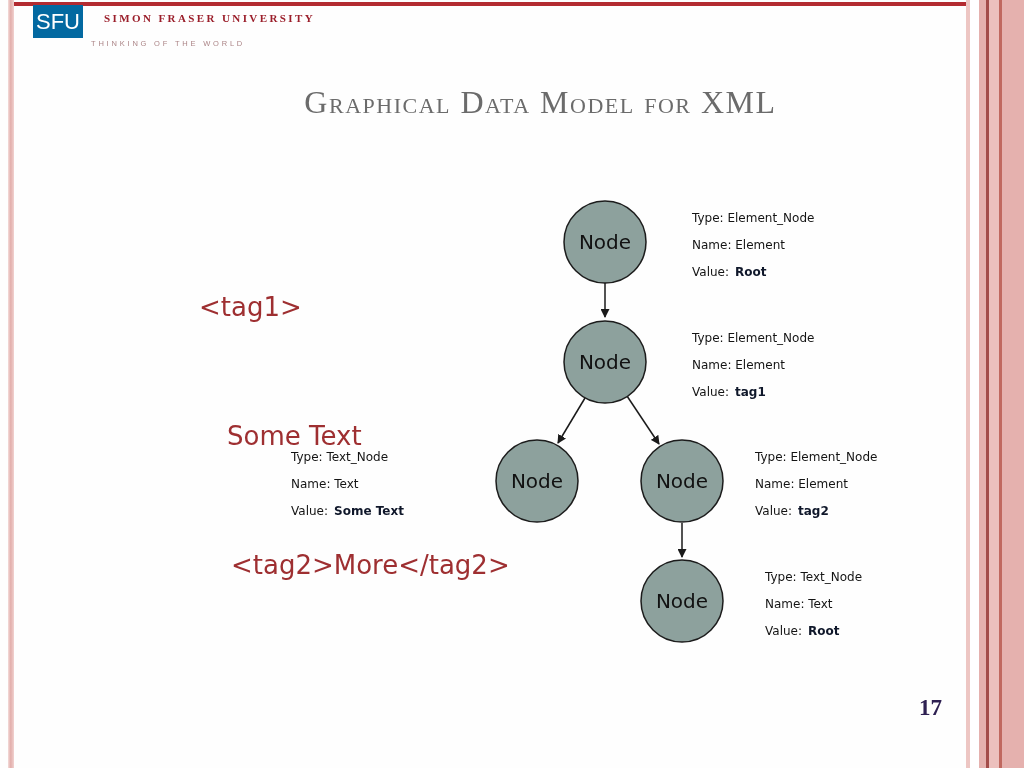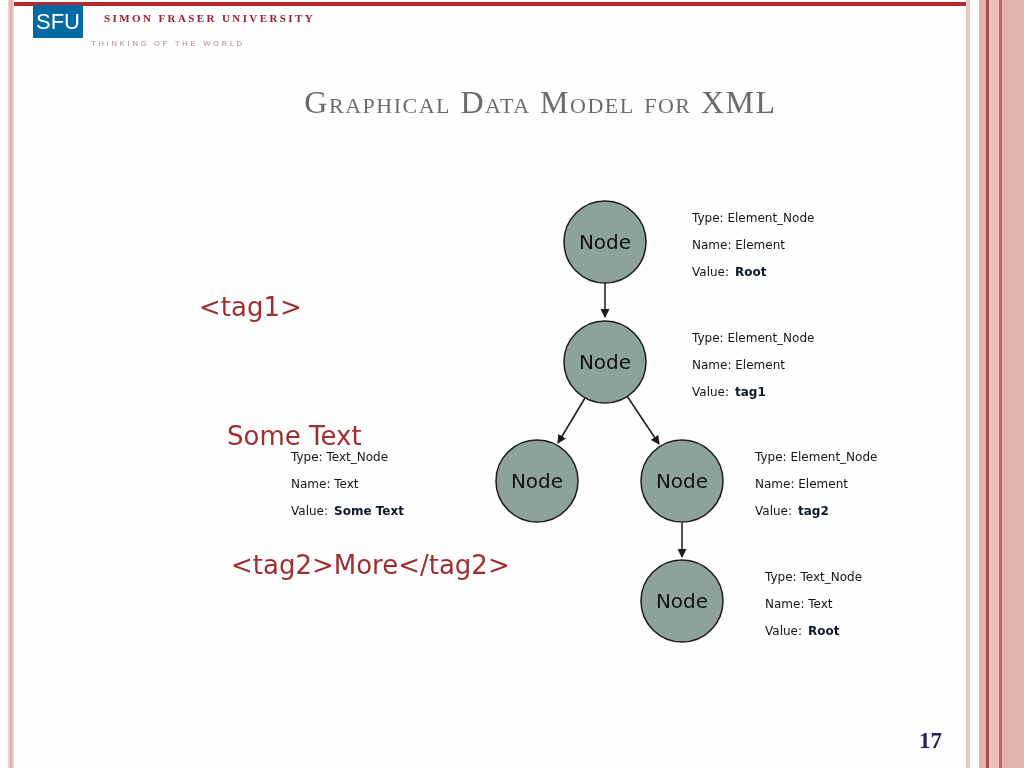--- a/index.html
+++ b/index.html
@@ -77,21 +77,21 @@
   }
   .annotation .value { color:#0f172a; font-weight:bold; margin-left:6px; }
   .ann-root      { left:692px; top:205px; }
   .ann-tag1      { left:692px; top:325px; }
   .ann-some-text { left:291px; top:444px; }
   .ann-tag2      { left:755px; top:444px; }
   .ann-more      { left:765px; top:564px; }
 
   
   .page-number {
-    position:absolute; left:919px; top:728px;
+    position:absolute; left:919px; top:695px;
     font-family:"Liberation Serif", serif; font-size:23px; font-weight:600;
     color:#2e2052;
   }
 </style>
 </head>
 <body>
 
 <div class="slide">
 
   <div class="top-bar"></div>

